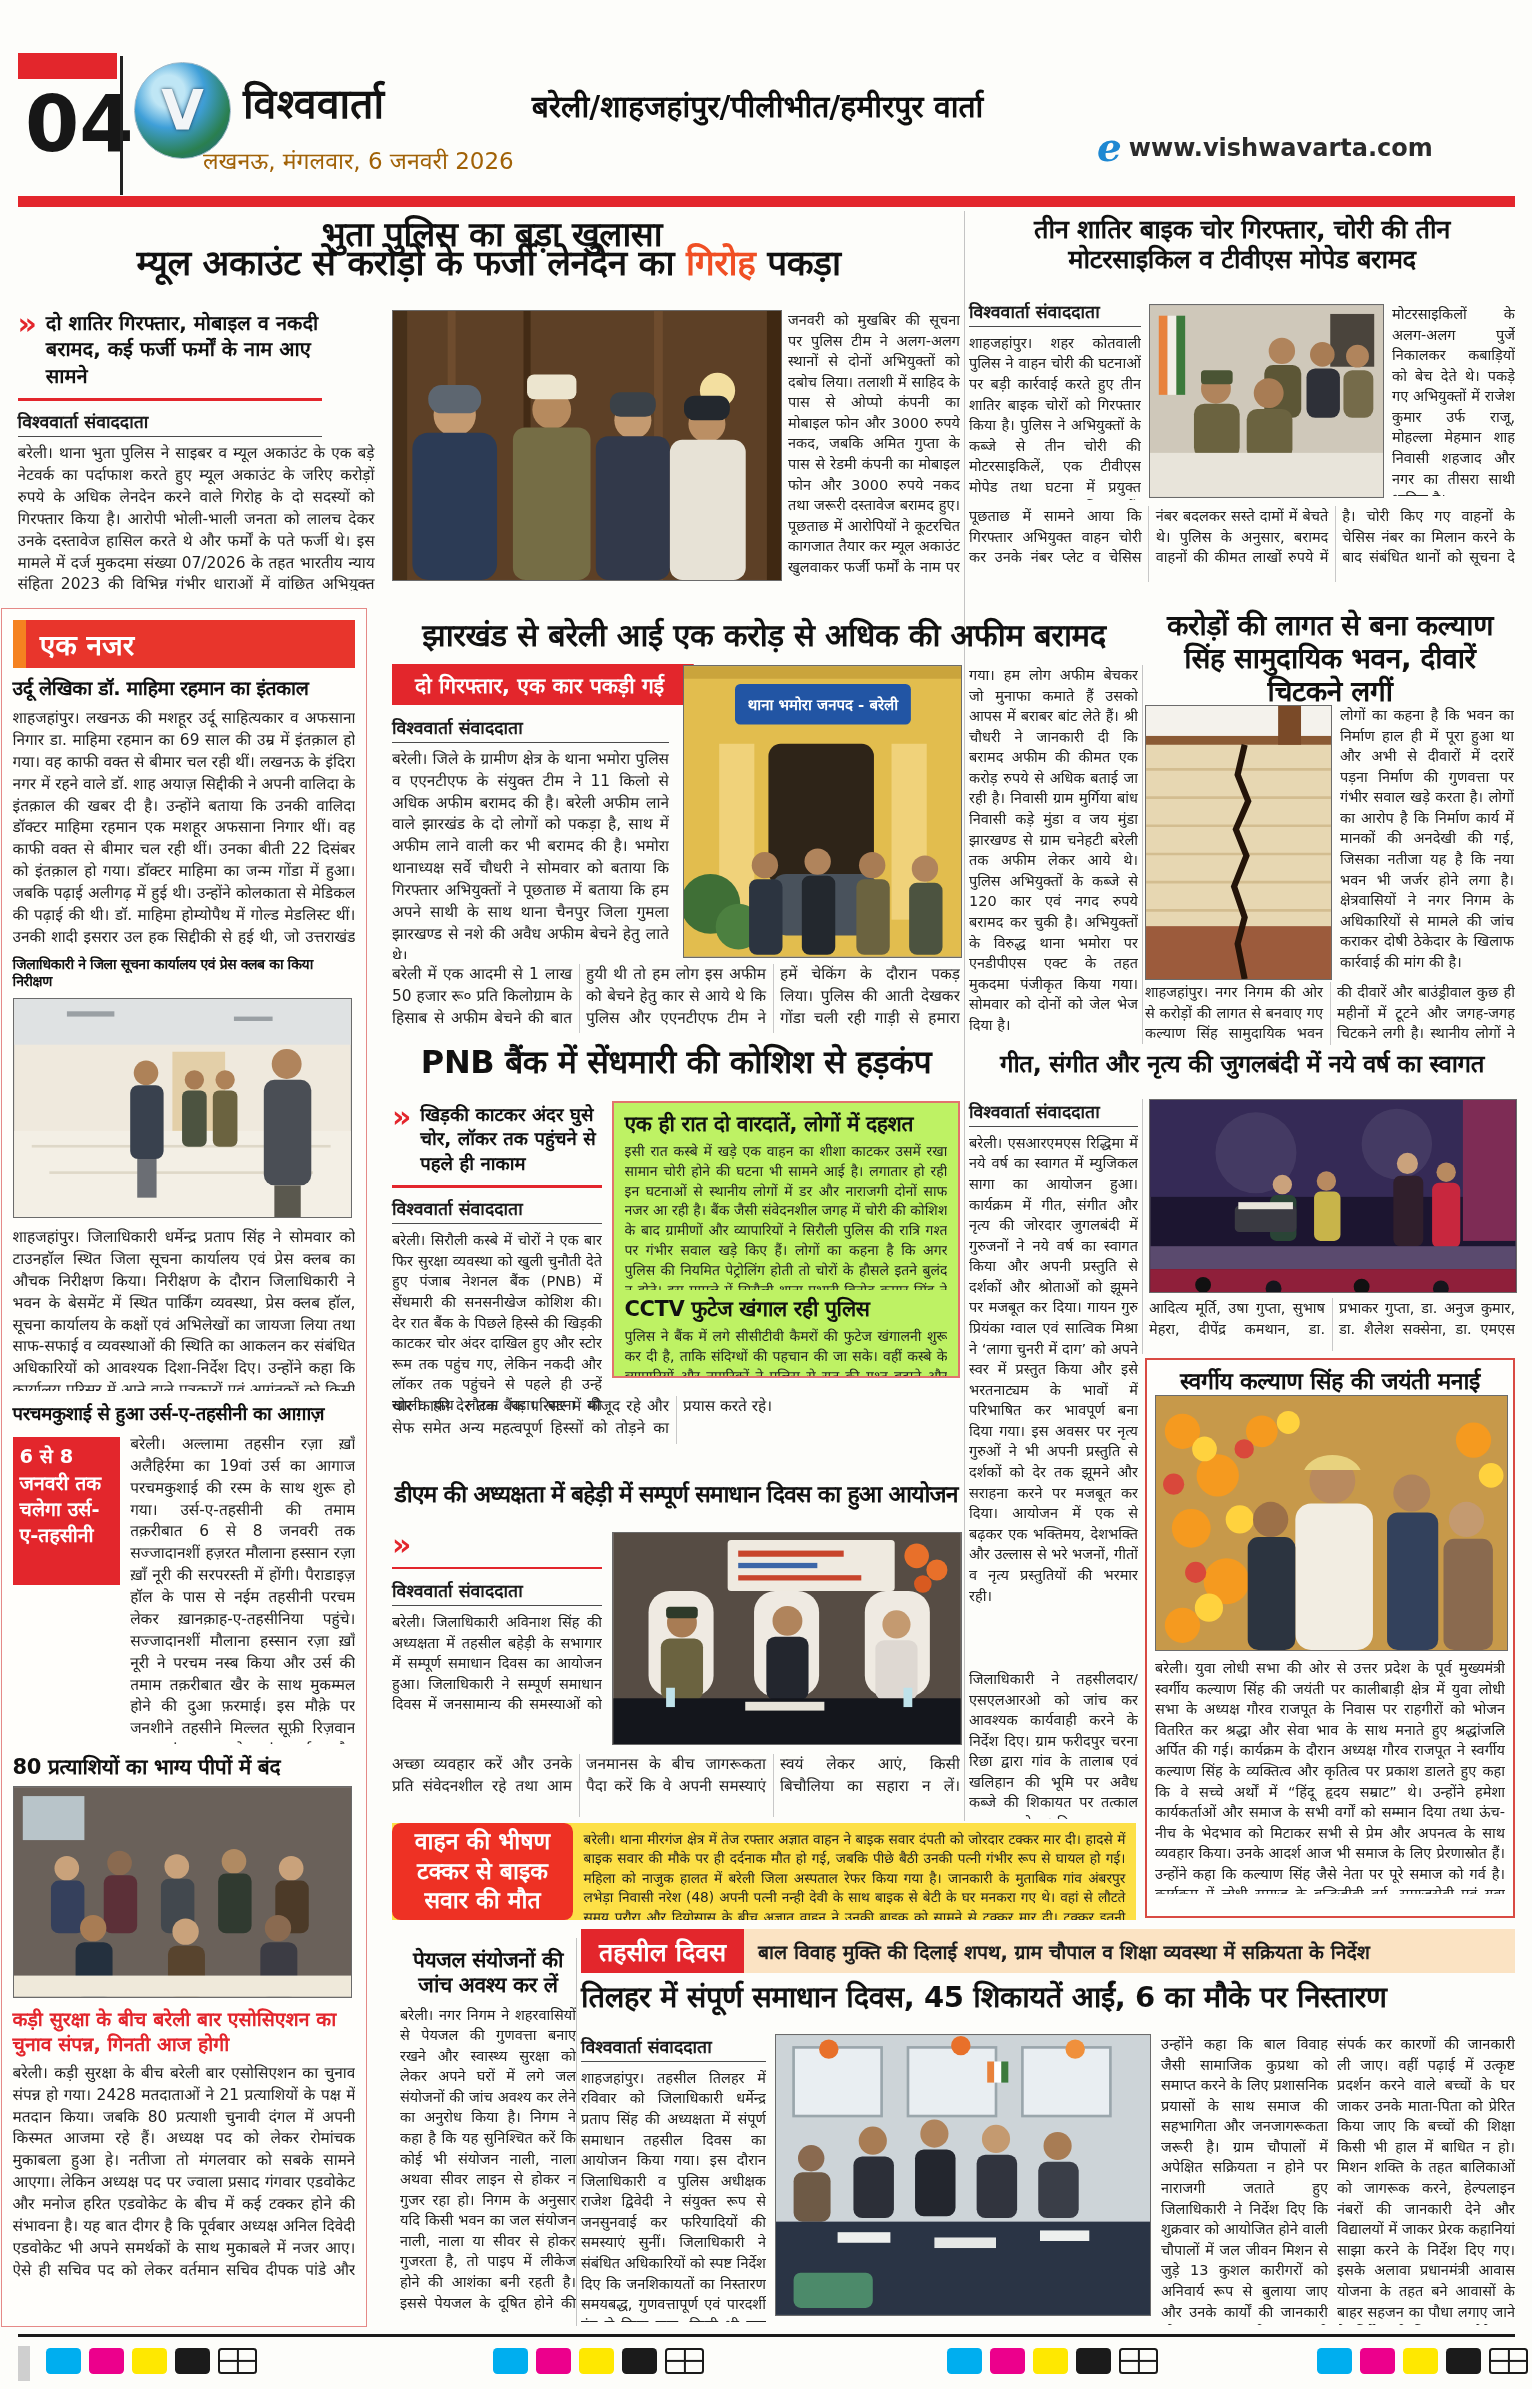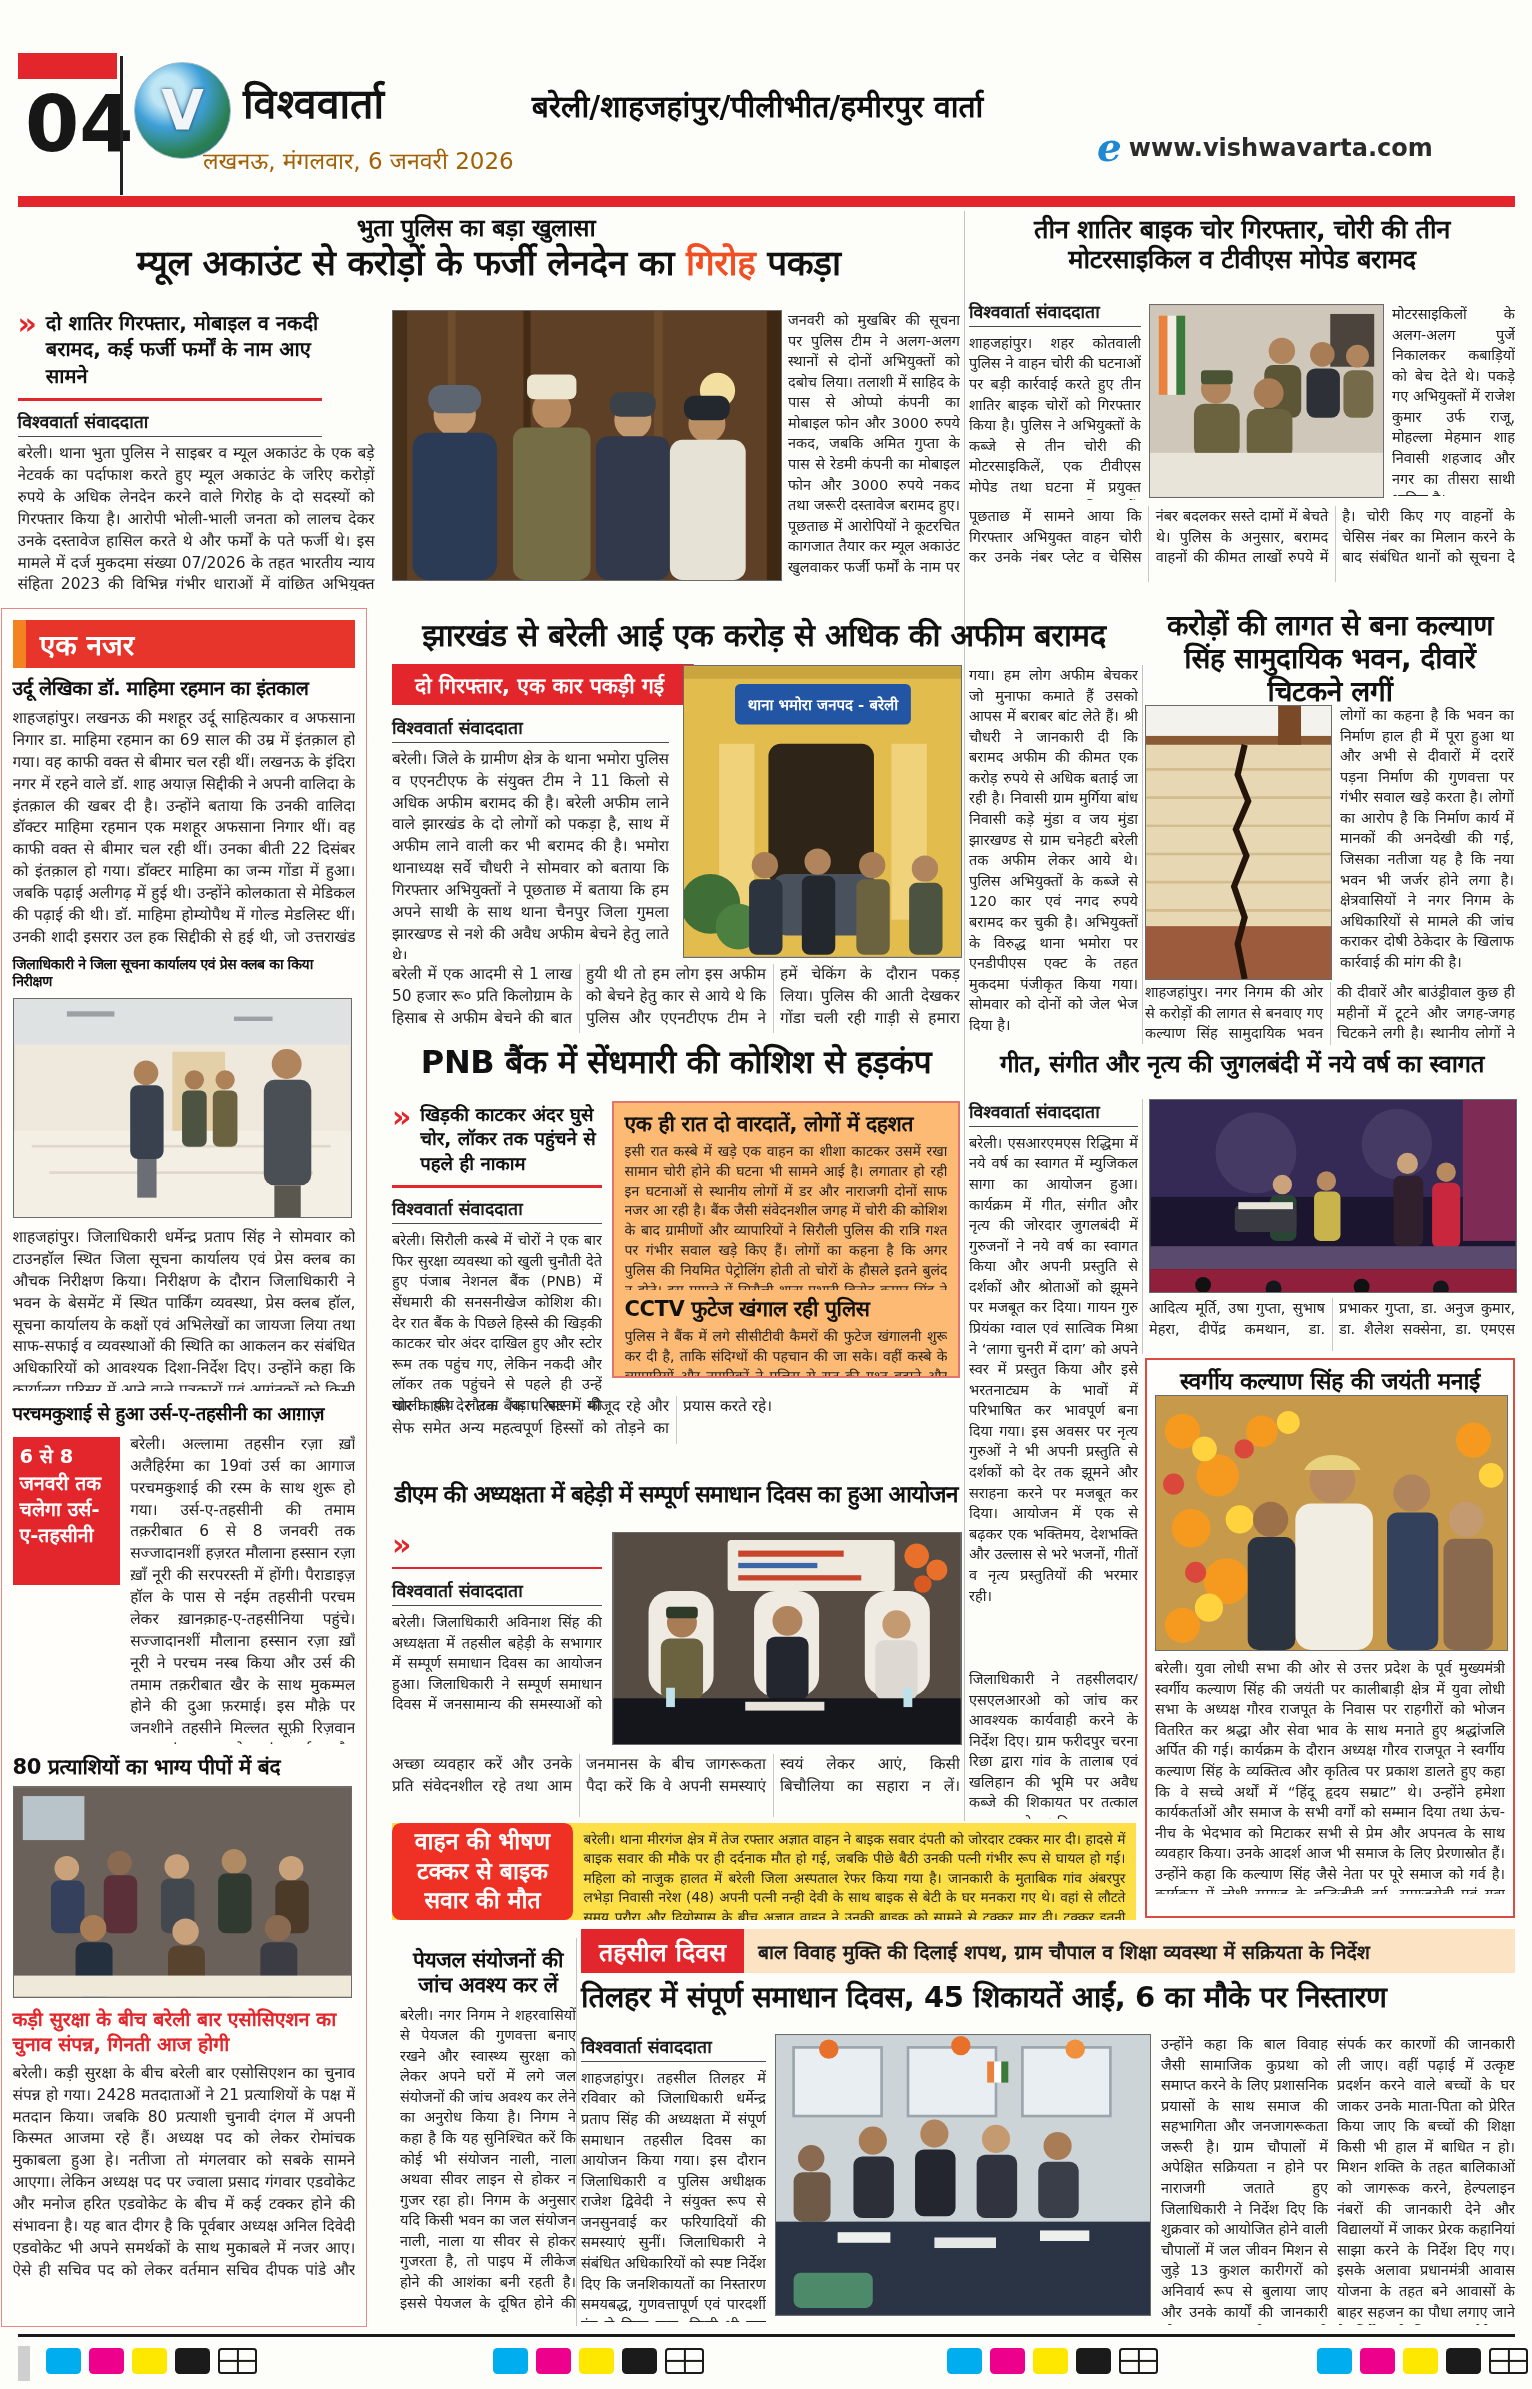--- a/index.html
+++ b/index.html
@@ -33,21 +33,21 @@
   .logo{border-radius:50%;background:radial-gradient(circle at 35% 30%,#bfe6f5 0 18%,#3f9fd8 40%,#2a7f4f 70%,#1d5fa0 100%);
         display:flex;align-items:center;justify-content:center;border:1.8px solid #9fb9c9;}
   .logo-v{font-size:55px;font-weight:700;color:#f2f5f7;text-shadow:0 0 3.5px #16324a;line-height:1;}
   
   .rail{border:1.8px solid #e58a87;padding:10.6px;box-sizing:border-box;background:#fffefb;}
   .band{display:flex;align-items:center;height:48px;background:#e8352c;}
   .band .tab{width:13.2px;height:48px;background:#f58220;}
   .band .txt{color:#fff;font-size:28px;font-weight:700;padding-left:14px;}
   .ribbon{background:#e3262c;color:#fff;font-weight:700;font-size:21px;display:flex;align-items:center;
           padding-left:23px;clip-path:polygon(0 0,96% 0,100% 50%,96% 100%,0 100%);}
-  .insetbox{border:2.6px solid #e2736d;padding:8.8px 10.6px;box-sizing:border-box;background:#fdba74;}
+  .insetbox{border:2.6px solid #e2736d;padding:8.8px 10.6px;box-sizing:border-box;background:#bef264;}
   .redtab{background:#ee3124;color:#fff;font-weight:700;font-size:23px;line-height:1.3;
           display:flex;align-items:center;justify-content:center;text-align:center;border-radius:8.8px;padding:5.3px;}
   .bluebg{background:#fde047;}
   .creambg{background:#fbe3c3;}
   .redlabel{background:#e3262c;color:#fff;font-weight:700;font-size:25px;display:flex;
             align-items:center;justify-content:center;}
   .urs-flag{float:left;width:107px;height:148px;background:#e3262c;color:#fff;font-weight:700;
             font-size:19.4px;line-height:1.35;padding:7px;box-sizing:border-box;margin:3.5px 10.6px 3.5px 0;}
   .red-subhead{color:#e3262c;font-weight:700;font-size:19.4px;line-height:1.3;}
   .jaybox{border:2.2px solid #d94b43;padding:8px;box-sizing:border-box;background:#fffefc;}
@@ -80,21 +80,21 @@
     </div>
     <div class="abs mast-rule" style="left:17.6px;top:196px;width:1497px;height:10.6px;"></div>
   </header>
 
   <div class="vsep" style="left:964px;top:211px;height:1610px;"></div>
   <div class="vsep" style="left:1142px;top:665px;height:379px;"></div>
   <div class="vsep" style="left:1142px;top:1099px;height:255px;"></div>
   <div class="vsep" style="left:576px;top:1938px;height:388px;"></div>
 
   <section>
-    <h3 class="abs hl center" style="left:194px;top:214px;width:564px;font-size:24px;">भुता पुलिस का बड़ा खुलासा</h3>
+    <h3 class="abs hl center" style="left:210px;top:214px;width:564px;font-size:34px;">भुता पुलिस का बड़ा खुलासा</h3>
     <h1 class="abs hl center" style="left:17.6px;top:243px;width:942px;font-size:35px;"><span>म्यूल अकाउंट से करोड़ों के फर्जी लेनदेन का </span><span style="color:#f04f24;">गिरोह</span><span> पकड़ा</span></h1>
     <div class="abs" style="left:17.6px;top:310px;width:357px;">
       <div class="points">
         <span class="gmark">»</span>
         <span style="max-width:291px;">दो शातिर गिरफ्तार, मोबाइल व नकदी बरामद, कई फर्जी फर्मों के नाम आए सामने</span>
       </div>
       <div class="redrule" style="width:304px;"></div>
       <span class="byline" style="width:304px;">विश्ववार्ता संवाददाता</span>
       <p class="body" style="height:148px;">बरेली। थाना भुता पुलिस ने साइबर व म्यूल अकाउंट के एक बड़े नेटवर्क का पर्दाफाश करते हुए म्यूल अकाउंट के जरिए करोड़ों रुपये के अधिक लेनदेन करने वाले गिरोह के दो सदस्यों को गिरफ्तार किया है। आरोपी भोली-भाली जनता को लालच देकर उनके दस्तावेज हासिल करते थे और फर्मों के पते फर्जी थे। इस मामले में दर्ज मुकदमा संख्या 07/2026 के तहत भारतीय न्याय संहिता 2023 की विभिन्न गंभीर धाराओं में वांछित अभियुक्त साहिद पुत्र जमील अहमद निवासी ग्राम फैजपुर, थाना भुता और अमित गुप्ता पुत्र विजयपाल गुप्ता निवासी नकटिया, बदायूं रोड, थाना बारादरी को गिरफ्तार किया गया है। दिनांक 5</p>
     </div>

